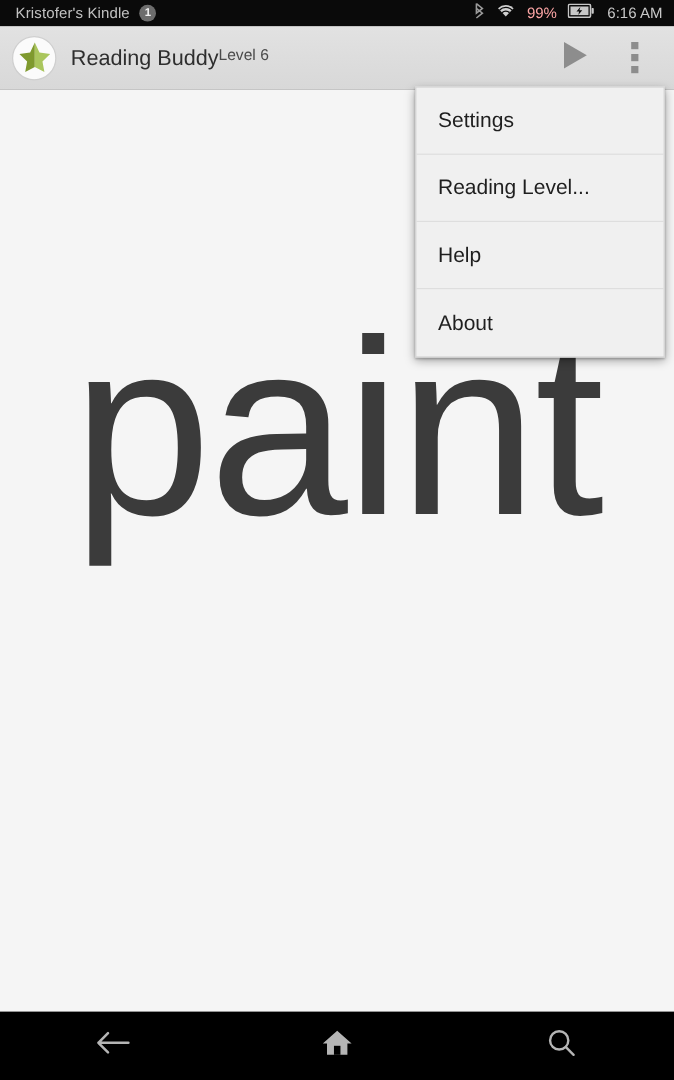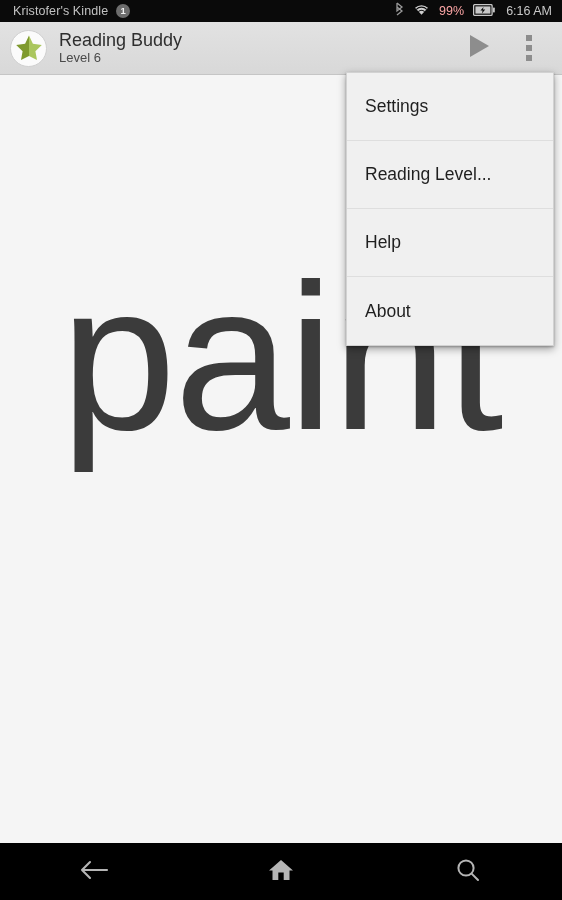--- a/index.html
+++ b/index.html
@@ -52,21 +52,21 @@
     display:flex; align-items:center;
     padding:0 8px 0 10px;
   }
   #app-icon {
     width:37px; height:37px; border-radius:50%;
     background:#fbfbfb;
     border:1px solid #cfcfcf;
     display:flex; align-items:center; justify-content:center;
     flex:0 0 auto;
   }
-  #app-titles { margin-left:12px; display:flex; flex-direction:column; justify-content:center; }
+  #app-titles { margin-left:12px; display:flex; justify-content:center; }
   .app-title { font-size:18px; color:#2e2e2e; line-height:20px; }
   .app-subtitle { font-size:13px; color:#4a4a4a; line-height:16px; }
   #app-actions { margin-left:auto; display:flex; align-items:center; gap:20px; padding-right:12px; }
   #play-button { width:34px; height:34px; display:flex; align-items:center; justify-content:center; }
   #overflow-button { width:26px; height:34px; display:flex; flex-direction:column;
                      align-items:center; justify-content:center; gap:4px; }
   .dot { width:6px; height:6px; background:#8d8d8d; }
 
   
   #content {
@@ -90,21 +90,21 @@
   #overflow-menu {
     position:absolute;
     left:346px; top:72px;
     width:208px;
     background:#f0f0f0;
     border:1px solid #d2d2d2;
     box-shadow:0 3px 8px rgba(0,0,0,.36), 0 1px 2px rgba(0,0,0,.25);
     z-index:20;
   }
   .menu-item {
-    height:68px;
+    height:56px;
     display:flex; align-items:center;
     padding-left:18px;
     font-size:17.5px;
     color:#1f1f1f;
     border-bottom:1px solid #dedede;
   }
   .menu-item:last-child { border-bottom:none; }
 
   
   #nav-bar {

